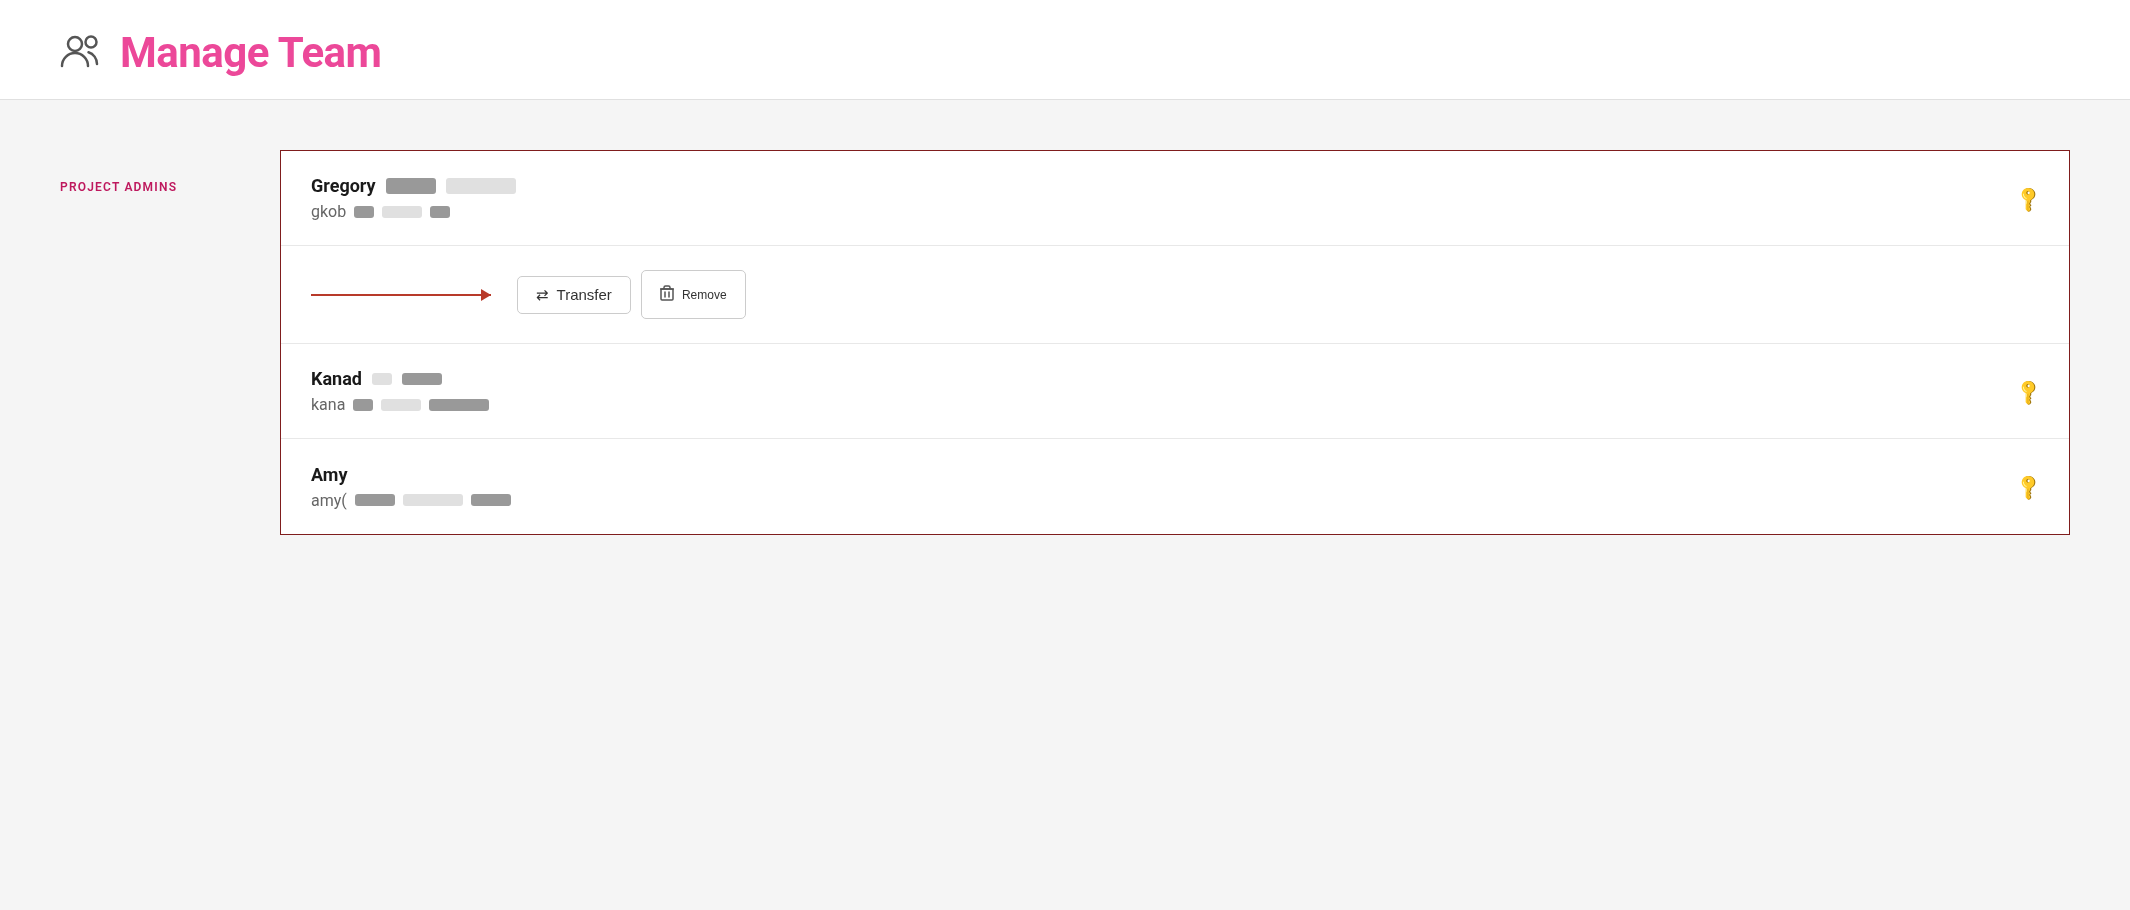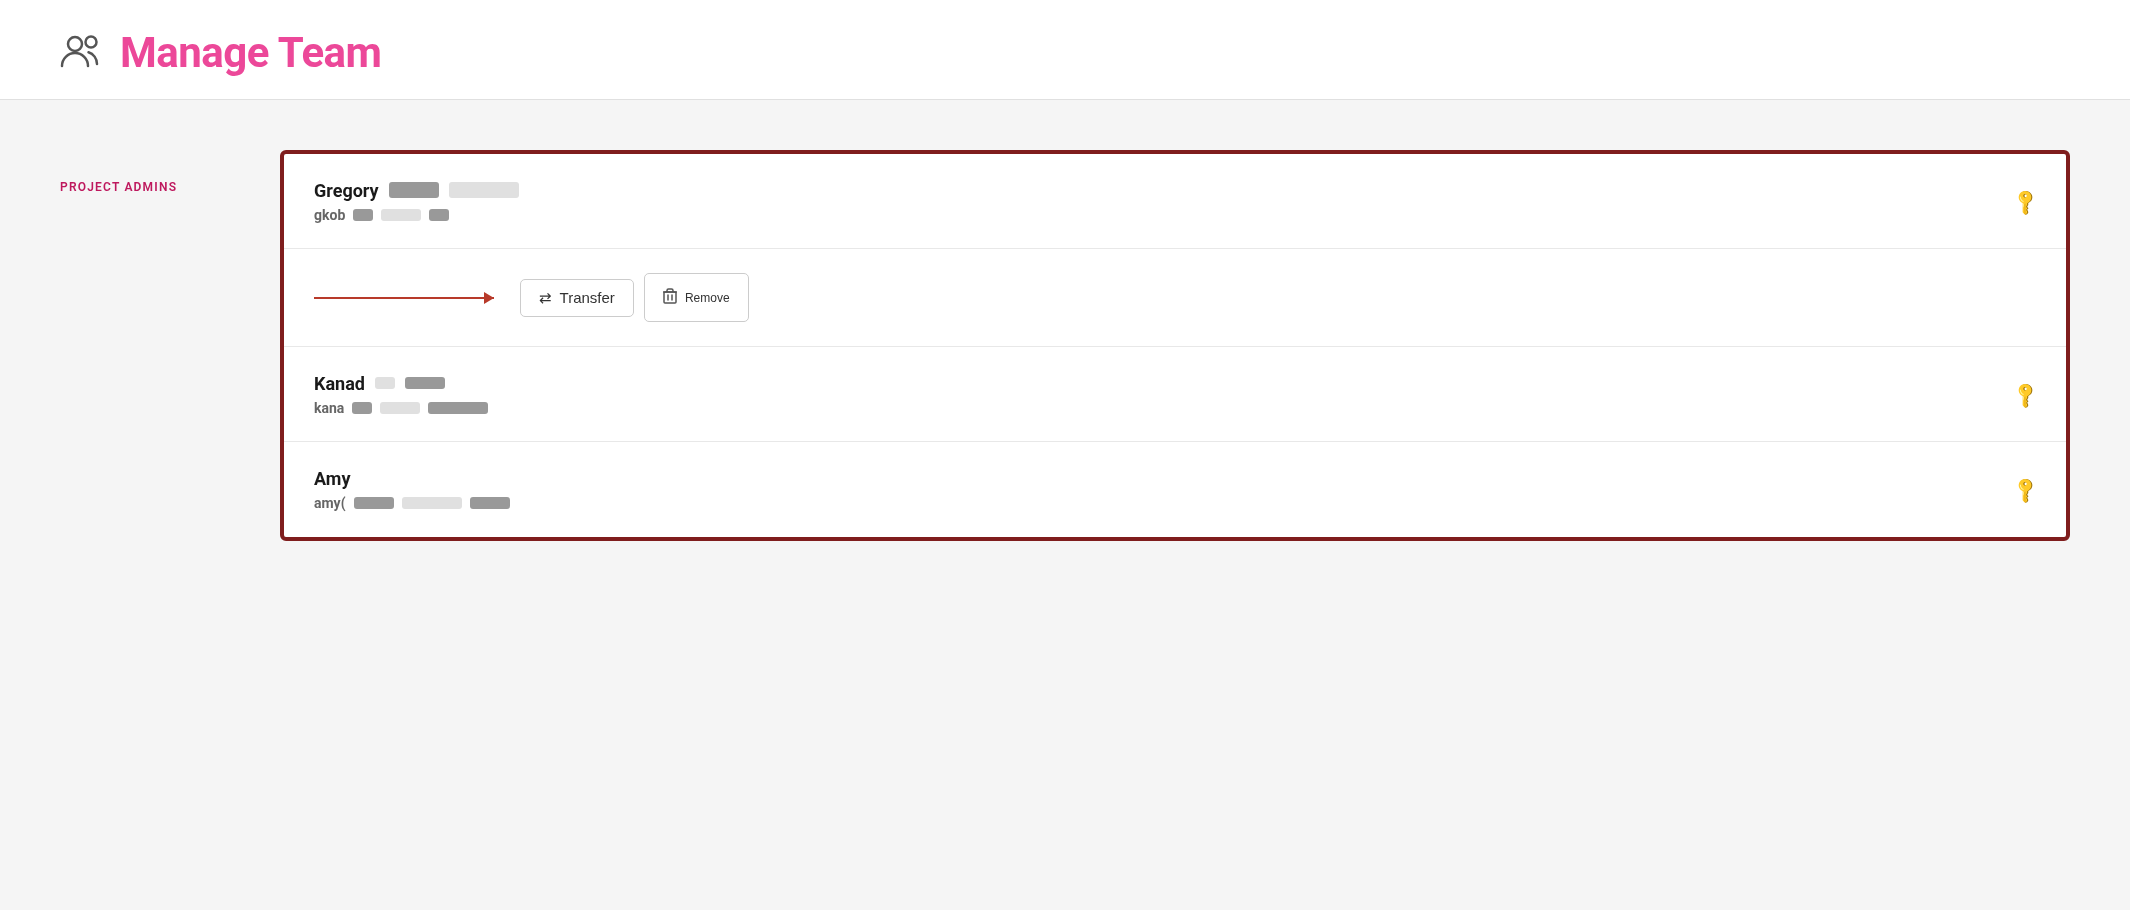--- a/index.html
+++ b/index.html
@@ -55,22 +55,22 @@
       font-weight: 600;
       color: #be185d;
       letter-spacing: 1.2px;
       text-transform: uppercase;
       min-width: 160px;
       padding-top: 30px;
     }
 
     .members-list {
       flex: 1;
-      border: 4px solid #7f1d1d;
-      border-radius: 6px;
+      border: 1px solid #7f1d1d;
+      border-radius: 0;
       background: #fff;
       overflow: hidden;
     }
 
     .member-row {
       display: flex;
       align-items: center;
       justify-content: space-between;
       padding: 24px 30px;
       border-bottom: 1px solid #e8e8e8;
@@ -101,23 +101,23 @@
       color: #1a1a1a;
     }
 
     .member-username-row {
       display: flex;
       align-items: center;
       gap: 8px;
     }
 
     .member-username {
-      font-size: 14px;
+      font-size: 16px;
       color: #666;
-      font-weight: 700;
+      font-weight: 400;
     }
 
     
     .redacted {
       display: inline-block;
       background: #ccc;
       border-radius: 3px;
       vertical-align: middle;
     }
 

